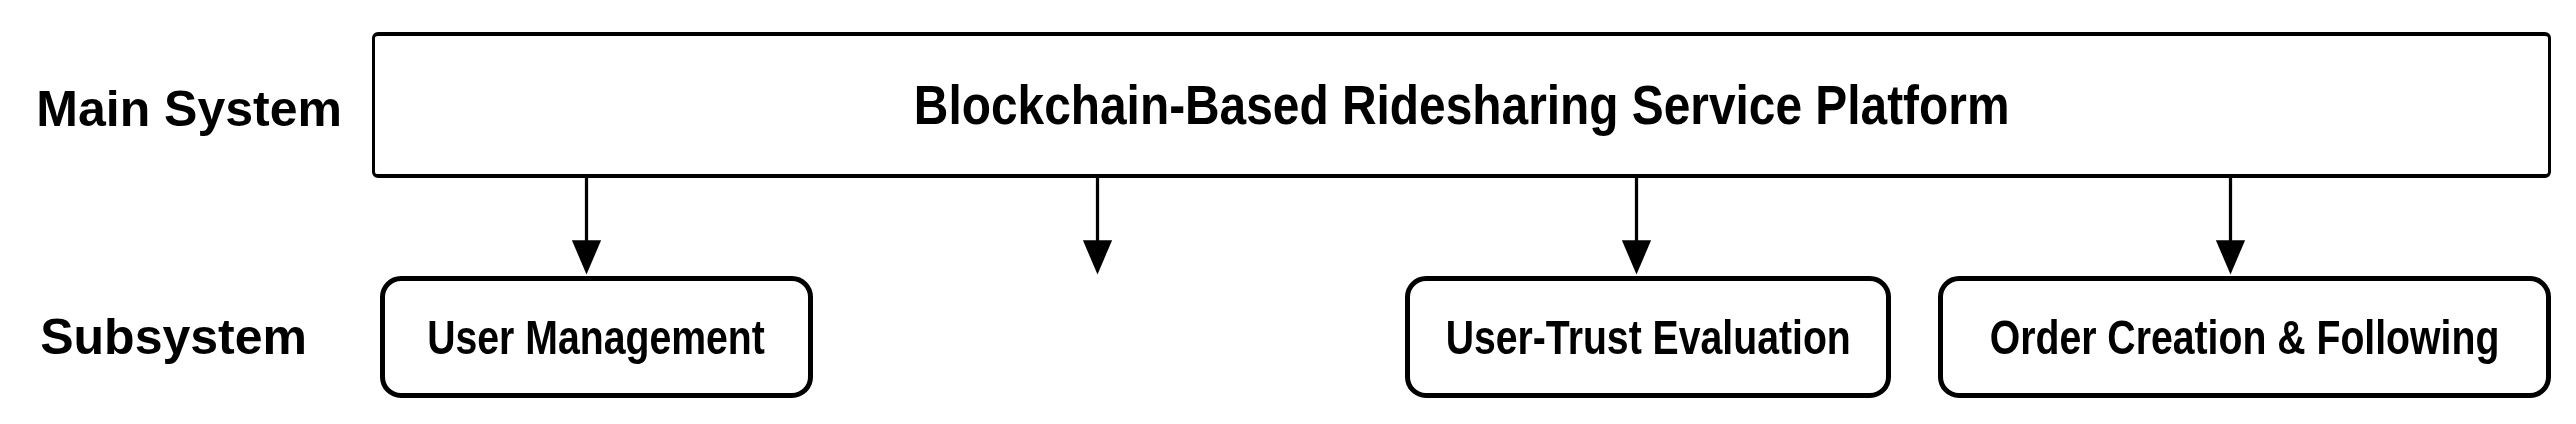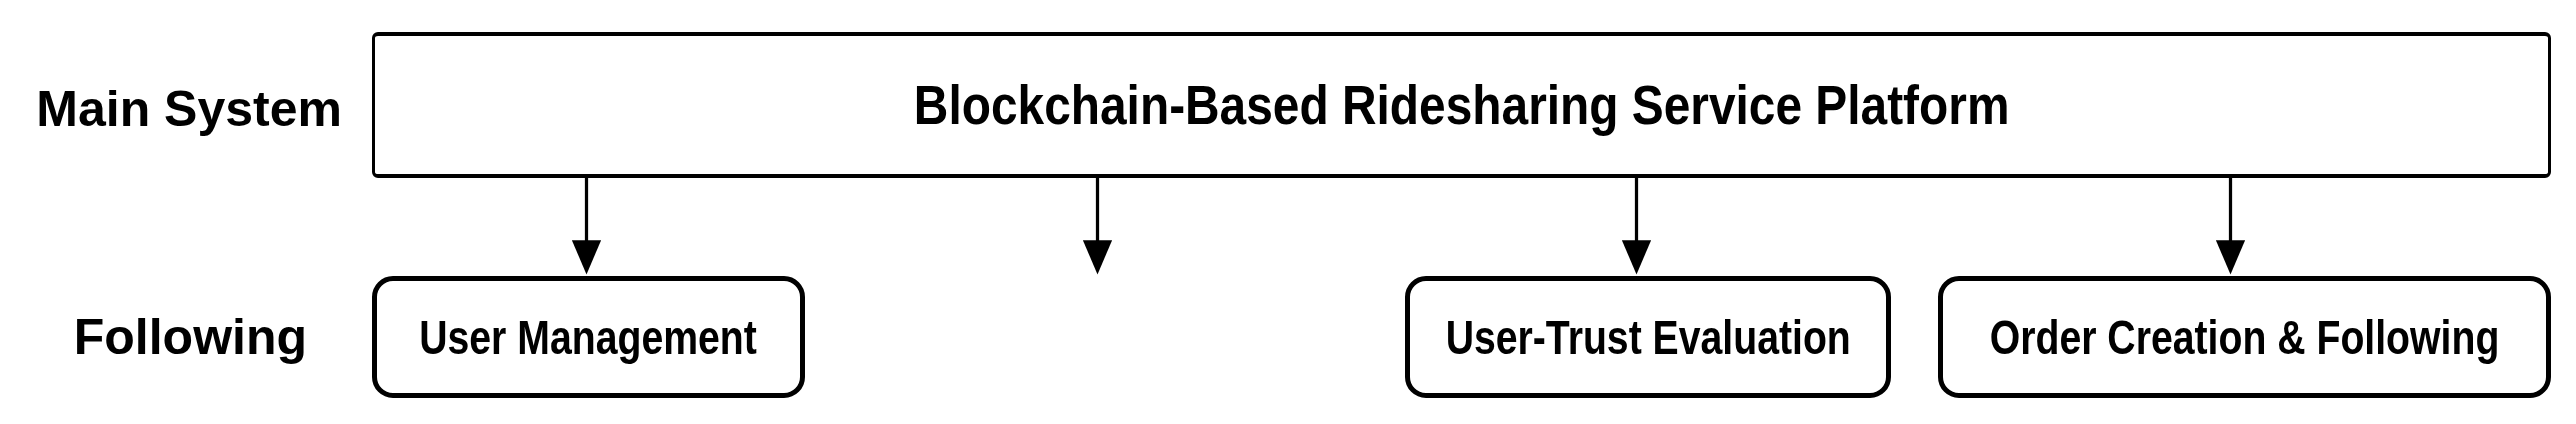--- a/index.html
+++ b/index.html
@@ -74,21 +74,21 @@
   }
   .sub-box .txt {
     display: inline-block;
     font-size: 49px;
     font-weight: bold;
     line-height: 1;
     white-space: nowrap;
     transform: scaleX(0.8);
     transform-origin: center;
   }
-  .sub-box-1 { left: 372px;  width: 433px; }
+  .sub-box-1 { left: 380px;  width: 433px; }
   .sub-box-2 { left: 847px; width: 515px; }
   .sub-box-3 { left: 1405px; width: 486px; }
   .sub-box-4 { left: 1938px; width: 613px; }
   .arrow {
     position: absolute;
     top: 177px;
     width: 49px;
     height: 99px;
   }
   .arrow-1 { left: 562px;  }
@@ -96,21 +96,21 @@
   .arrow-3 { left: 1612px; }
   .arrow-4 { left: 2206px; }
 </style>
 </head>
 <body>
 
 <div class="canvas">
 
   <div class="row-label row-label-main">Main System</div>
 
-  <div class="row-label row-label-sub">Following</div>
+  <div class="row-label row-label-sub">Subsystem</div>
 
   <div class="main-box">
     <span class="txt">Blockchain-Based Ridesharing Service Platform</span>
   </div>
 
   <svg class="arrow arrow-1" viewBox="0 0 60 122" aria-hidden="true">
     <line x1="30" y1="0" x2="30" y2="80" stroke="#000000" stroke-width="4"></line>
     <polygon points="30,120 12,78 48,78" fill="#000000"></polygon>
   </svg>
   <svg class="arrow arrow-2" viewBox="0 0 60 122" aria-hidden="true">

